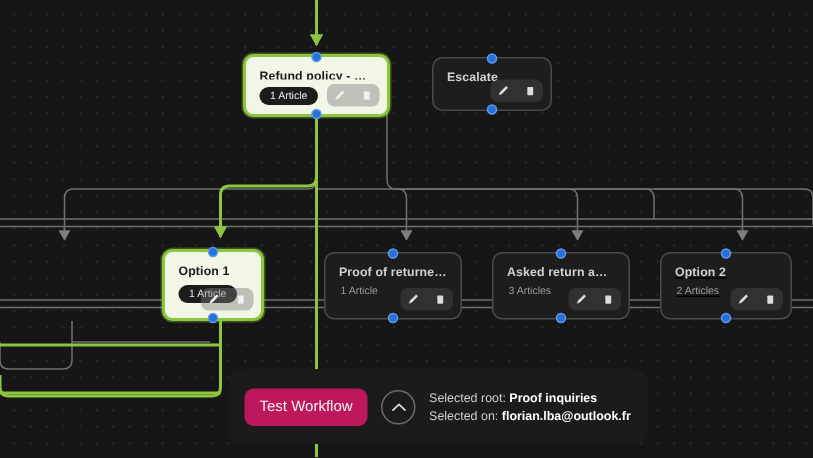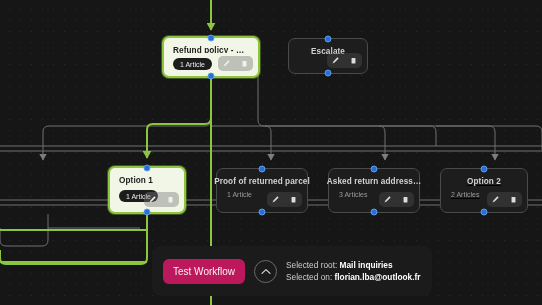--- a/index.html
+++ b/index.html
@@ -25,21 +25,20 @@
     position: absolute;
     border-radius: 7px;
     padding: 8px 9px 6px 9px;
     display: flex;
     flex-direction: column;
     gap: 5px;
   }
   .node.dark {
     background: #1d1d1d;
     border: 1px solid #4a4a4a;
-    align-items: center;
   }
   .node.active {
     background: #f2f6e6;
     border: 2px solid #8cc63f;
     box-shadow: 0 0 0 1px rgba(140,198,63,.35);
   }
   .node-title {
     font-size: 8.2px;
     font-weight: bold;
     letter-spacing: .1px;
@@ -207,21 +206,21 @@
       <div class="act-btn">
         <svg width="9" height="9" viewBox="0 0 12 12">
             <rect x="3.4" y="2.6" width="5.2" height="7.4" rx="0.7" fill="#dcdcdc"></rect>
           </svg>
       </div>
     </div>
     <span class="handle bottom"></span>
   </div>
 
 
-  <div class="node active" style="left:108px; top:166px; width:78px; height:48px;">
+  <div class="node active" style="left:108px; top:166px; width:68px; height:48px;">
     <span class="handle top"></span>
     <div class="node-title">Option 1</div>
     <span class="badge">1 Article</span>
     <div class="node-actions">
       <div class="act-btn">
         <svg width="9" height="9" viewBox="0 0 12 12">
             <path d="M2 10 L3.2 7.2 L8.6 1.8 L10.2 3.4 L4.8 8.8 Z" fill="#f0f0f0"></path>
           </svg>
       </div>
       <div class="act-btn">
@@ -295,21 +294,21 @@
 
     <button id="collapse-btn">
       <svg width="10" height="7" viewBox="0 0 10 7">
         <path d="M1 5.4 L5 1.6 L9 5.4" stroke="#d8d8d8" stroke-width="1.2" fill="none" stroke-linecap="round" stroke-linejoin="round"></path>
       </svg>
     </button>
 
     <div id="bar-info">
       <div class="bar-line">
         <span>Selected root:</span>
-        <b>Mail inquiries</b>
+        <b>Proof inquiries</b>
       </div>
       <div class="bar-line">
         <span>Selected on:</span>
         <b>florian.lba@outlook.fr</b>
       </div>
     </div>
   </div>
 
 </div>
 

